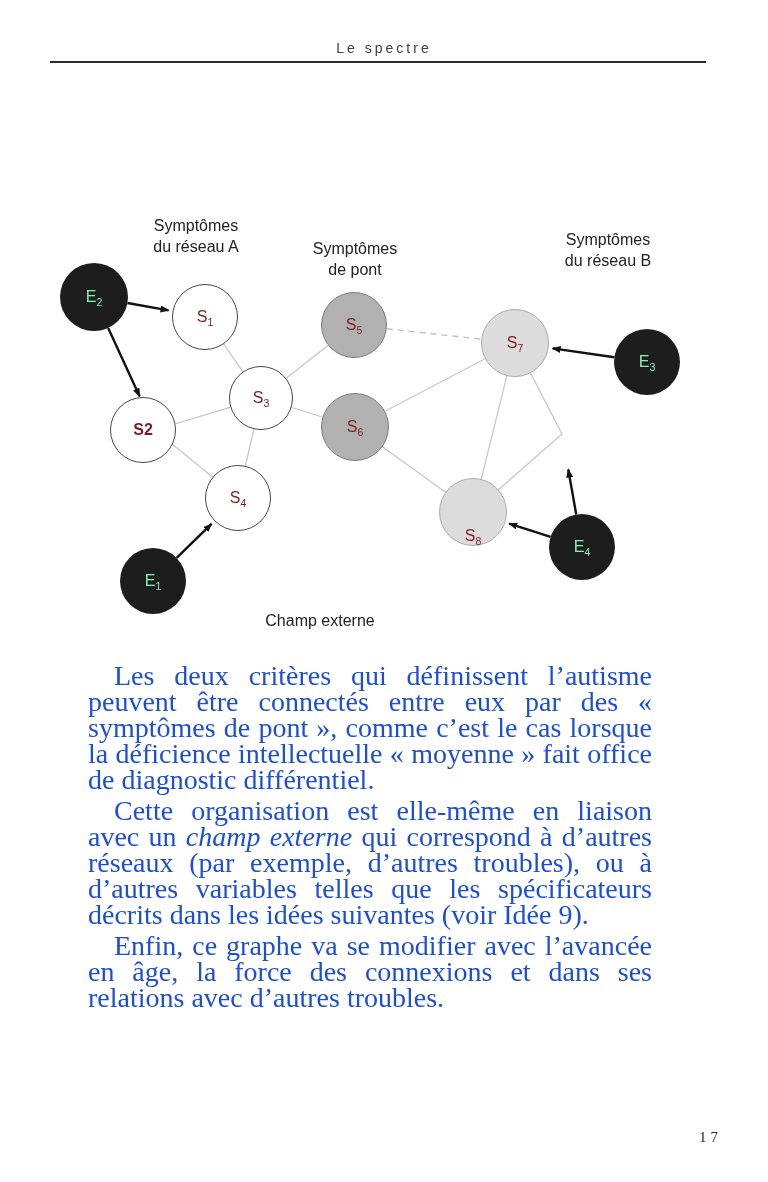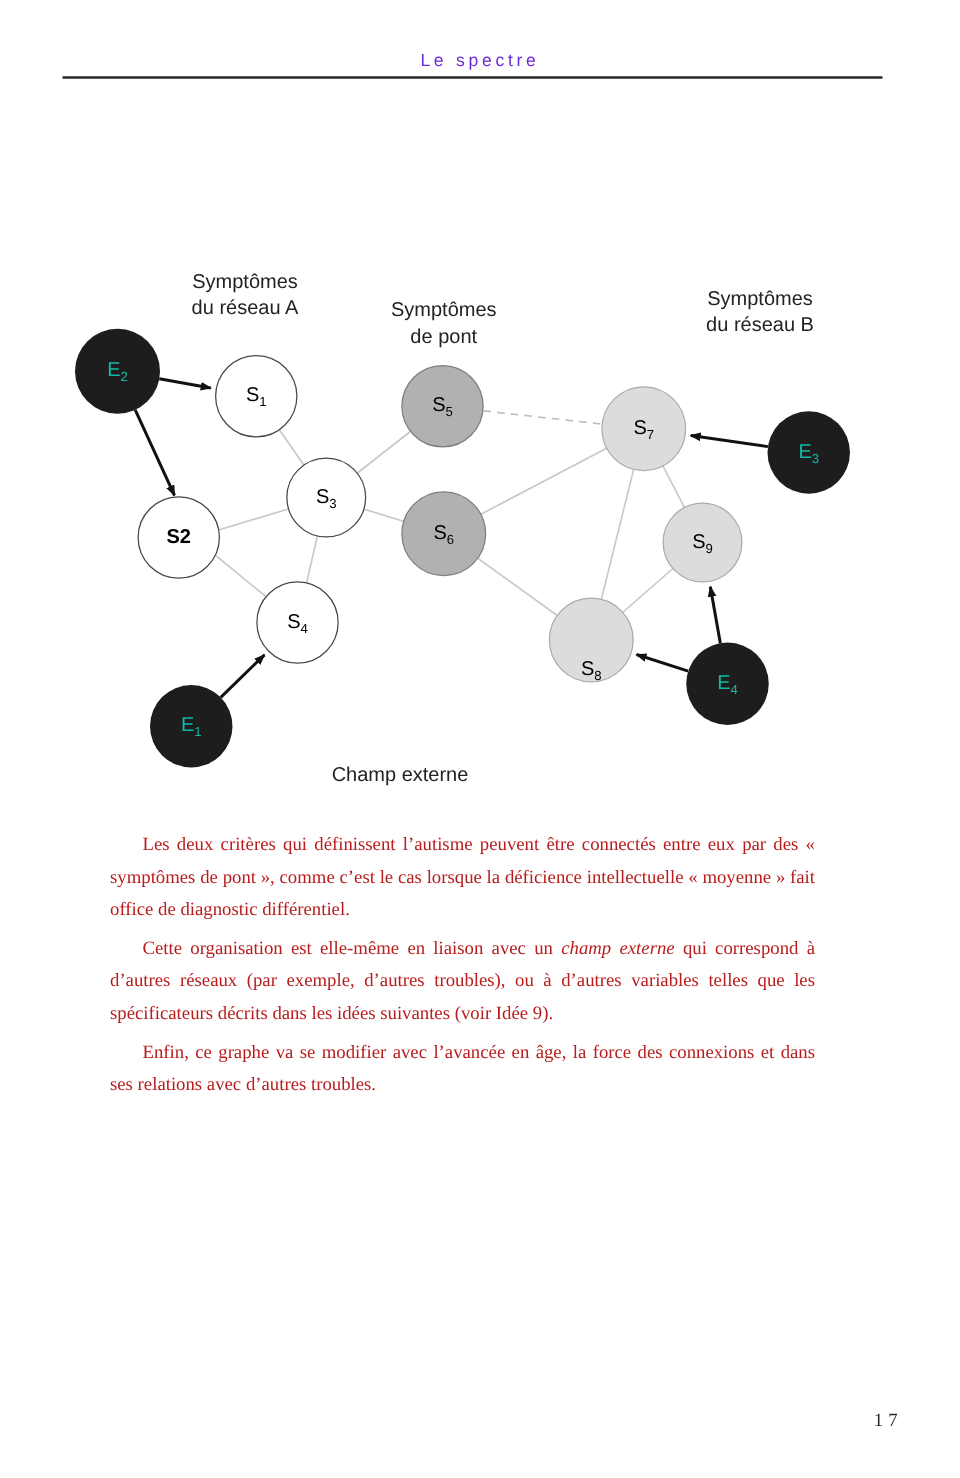--- a/index.html
+++ b/index.html
@@ -5,49 +5,49 @@
   html,body{margin:0;padding:0;background:#ffffff;}
   .page{
     position:relative;width:768px;height:1182px;margin:0 auto;
     background:#ffffff;overflow:hidden;
     font-family:"Liberation Serif", serif;color:#161616;
   }
   
   .running-head{
     position:absolute;top:40px;left:0;width:768px;text-align:center;
     font-family:"Liberation Sans", sans-serif;
-    font-size:14px;letter-spacing:3px;color:#6d28d9;
+    font-size:14px;letter-spacing:3px;color:#404040;
   }
   .header-rule{
     position:absolute;top:61px;left:50px;width:656px;height:2px;background:#2b2b2b;
   }
   
   .figure{position:absolute;top:0;left:0;width:768px;height:655px;}
   .figure svg{position:absolute;top:0;left:0;}
   .group-label{
     position:absolute;transform:translateX(-50%);
     font-family:"Liberation Sans", sans-serif;
     font-size:16px;line-height:1.32;color:#222222;
     text-align:center;white-space:pre-line;
   }
   .node{
     position:absolute;border-radius:50%;
     display:flex;align-items:center;justify-content:center;
     font-family:"Liberation Sans", sans-serif;
-    font-size:16px;color:#000000;box-sizing:border-box;
+    font-size:16px;color:#7f1d1d;box-sizing:border-box;
   }
   .node sub{font-size:0.66em;line-height:0;}
   .node.white{background:#ffffff;border:1.3px solid #474747;}
   .node.mid{background:#b1b1b1;border:1.3px solid #7d7d7d;justify-content:center;}
   .node.light{background:#dcdcdc;border:1px solid #ababab;}
-  .node.event{background:#1d1d1d;border:none;color:#14b8a6;}
+  .node.event{background:#1d1d1d;border:none;color:#86efac;}
   
   .text-block{
     position:absolute;left:88px;top:663px;width:564px;
-    font-size:15px;line-height:26px;text-align:justify;color:#b91c1c;
+    font-size:28px;line-height:26px;text-align:justify;color:#1d4ed8;
   }
   .text-block p{margin:0 0 5px 0;text-indent:26px;}
   .text-block p:last-child{margin-bottom:0;}
   .em{font-style:italic;}
   
   .page-number{
     position:absolute;top:1129px;right:46px;
     font-size:15px;letter-spacing:4px;color:#2a2a2a;
   }
 </style>
@@ -114,23 +114,20 @@
       </div>
       <div class="node white" style="left: 229px; top: 366px; width: 64px; height: 64px;">
         <span>S<sub>3</sub></span>
       </div>
       <div class="node white" style="left: 110px; top: 397px; width: 66px; height: 66px; font-weight: bold;">
         <span>S2</span>
       </div>
       <div class="node mid" style="left: 321px; top: 393px; width: 68px; height: 68px;">
         <span>S<sub>6</sub></span>
       </div>
-      <div class="node light" style="left: 530px; top: 402px; width: 64px; height: 64px;">
-        <span>S<sub>9</sub></span>
-      </div>
       <div class="node white" style="left: 205px; top: 465px; width: 66px; height: 66px;">
         <span>S<sub>4</sub></span>
       </div>
       <div class="node light" style="left: 439px; top: 478px; width: 68px; height: 68px; align-items: flex-end;">
         <span>S<sub>8</sub></span>
       </div>
       <div class="node event" style="left: 549px; top: 514px; width: 66px; height: 66px; text-align: right;">
         <span>E<sub>4</sub></span>
       </div>
       <div class="node event" style="left: 120px; top: 548px; width: 66px; height: 66px;">

